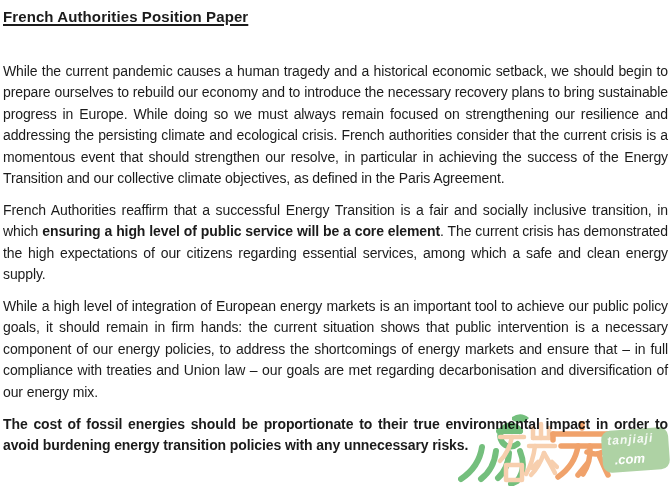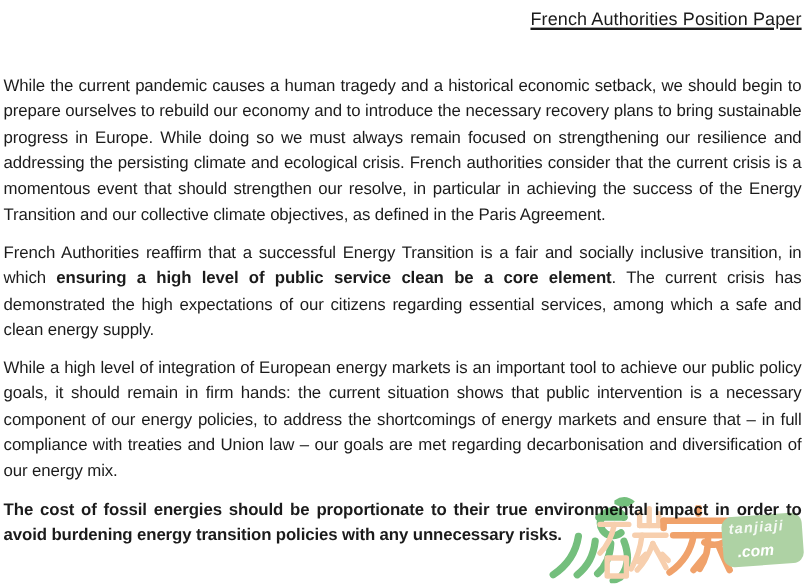--- a/index.html
+++ b/index.html
@@ -8,23 +8,23 @@
     width: 671px;
     height: 487px;
     background: var(--page-bg, #ffffff);
     color: var(--page-fg, #1b1b1b);
     font-family: "Liberation Sans", "DejaVu Sans", sans-serif;
     overflow: hidden;
   }
   .doc { padding: 8px 3px 0 3px; }
   .title {
     margin: 0 0 36px 0;
-    text-align: right;
+    text-align: left;
     font-size: 15px;
-    font-weight: 400;
+    font-weight: 700;
     letter-spacing: 0.1px;
     text-decoration: underline;
     text-decoration-thickness: 1.5px;
     text-underline-offset: 2px;
   }
   .para {
     margin: 0 0 10.5px 0;
     font-size: 14px;
     line-height: 21.4px;
     text-align: justify;
@@ -84,21 +84,21 @@
   }
 </style>
 </head>
 <body>
 
 <div class="page">
   <div class="doc">
     <h1 class="title">French Authorities Position Paper</h1>
     <div>
         <p class="para"><span>While the current pandemic causes a human tragedy and a historical economic setback, we should begin to prepare ourselves to rebuild our economy and to introduce the necessary recovery plans to bring sustainable progress in Europe. While doing so we must always remain focused on strengthening our resilience and addressing the persisting climate and ecological crisis. French authorities consider that the current crisis is a momentous event that should strengthen our resolve, in particular in achieving the success of the Energy Transition and our collective climate objectives, as defined in the Paris Agreement.</span></p>
-        <p class="para"><span>French Authorities reaffirm that a successful Energy Transition is a fair and socially inclusive transition, in which </span><strong>ensuring a high level of public service clean be a core element</strong><span>. The current crisis has demonstrated the high expectations of our citizens regarding essential services, among which a safe and clean energy supply.</span></p>
+        <p class="para"><span>French Authorities reaffirm that a successful Energy Transition is a fair and socially inclusive transition, in which </span><strong>ensuring a high level of public service will be a core element</strong><span>. The current crisis has demonstrated the high expectations of our citizens regarding essential services, among which a safe and clean energy supply.</span></p>
         <p class="para"><span>While a high level of integration of European energy markets is an important tool to achieve our public policy goals, it should remain in firm hands: the current situation shows that public intervention is a necessary component of our energy policies, to address the shortcomings of energy markets and ensure that – in full compliance with treaties and Union law – our goals are met regarding decarbonisation and diversification of our energy mix.</span></p>
         <p class="para"><strong>The cost of fossil energies should be proportionate to their true environmental impact in order to avoid burdening energy transition policies with any unnecessary risks.</strong></p>
       </div>
   </div>
 
   <div class="watermark" title="易碳家">
     <svg class="wm-char wm-yi" width="82" height="72" viewBox="0 0 82 72">
       <path class="leaf" d="M58,3 q9,-6 17,1 q-7,8 -17,2 z"></path>
       <path d="M45,17 h21"></path>
       <path d="M66,17 a10.5,10.5 0 1,0 -2.5,13"></path>

